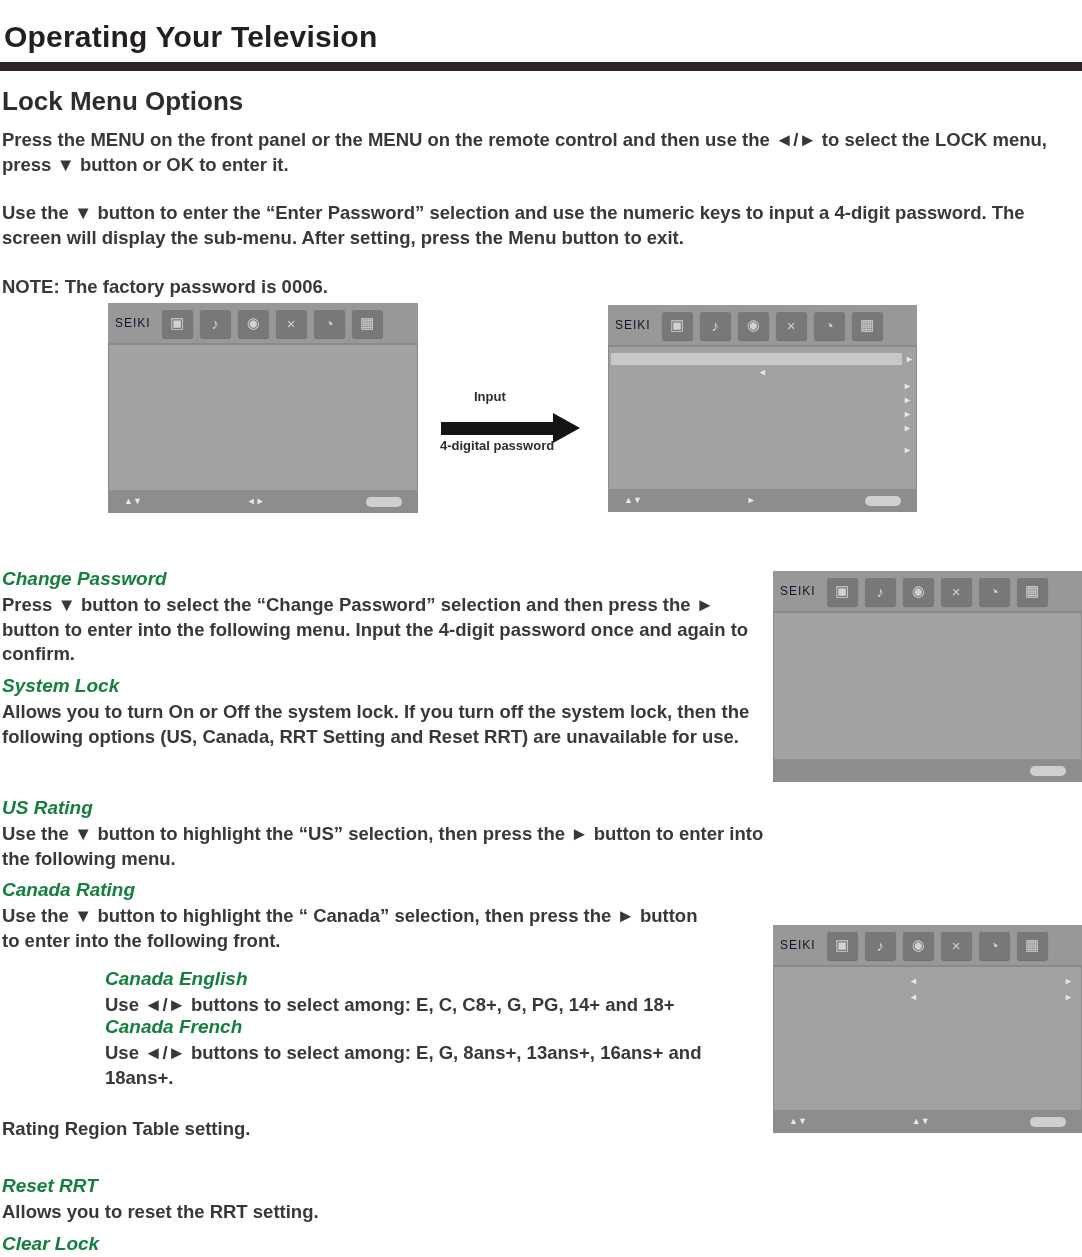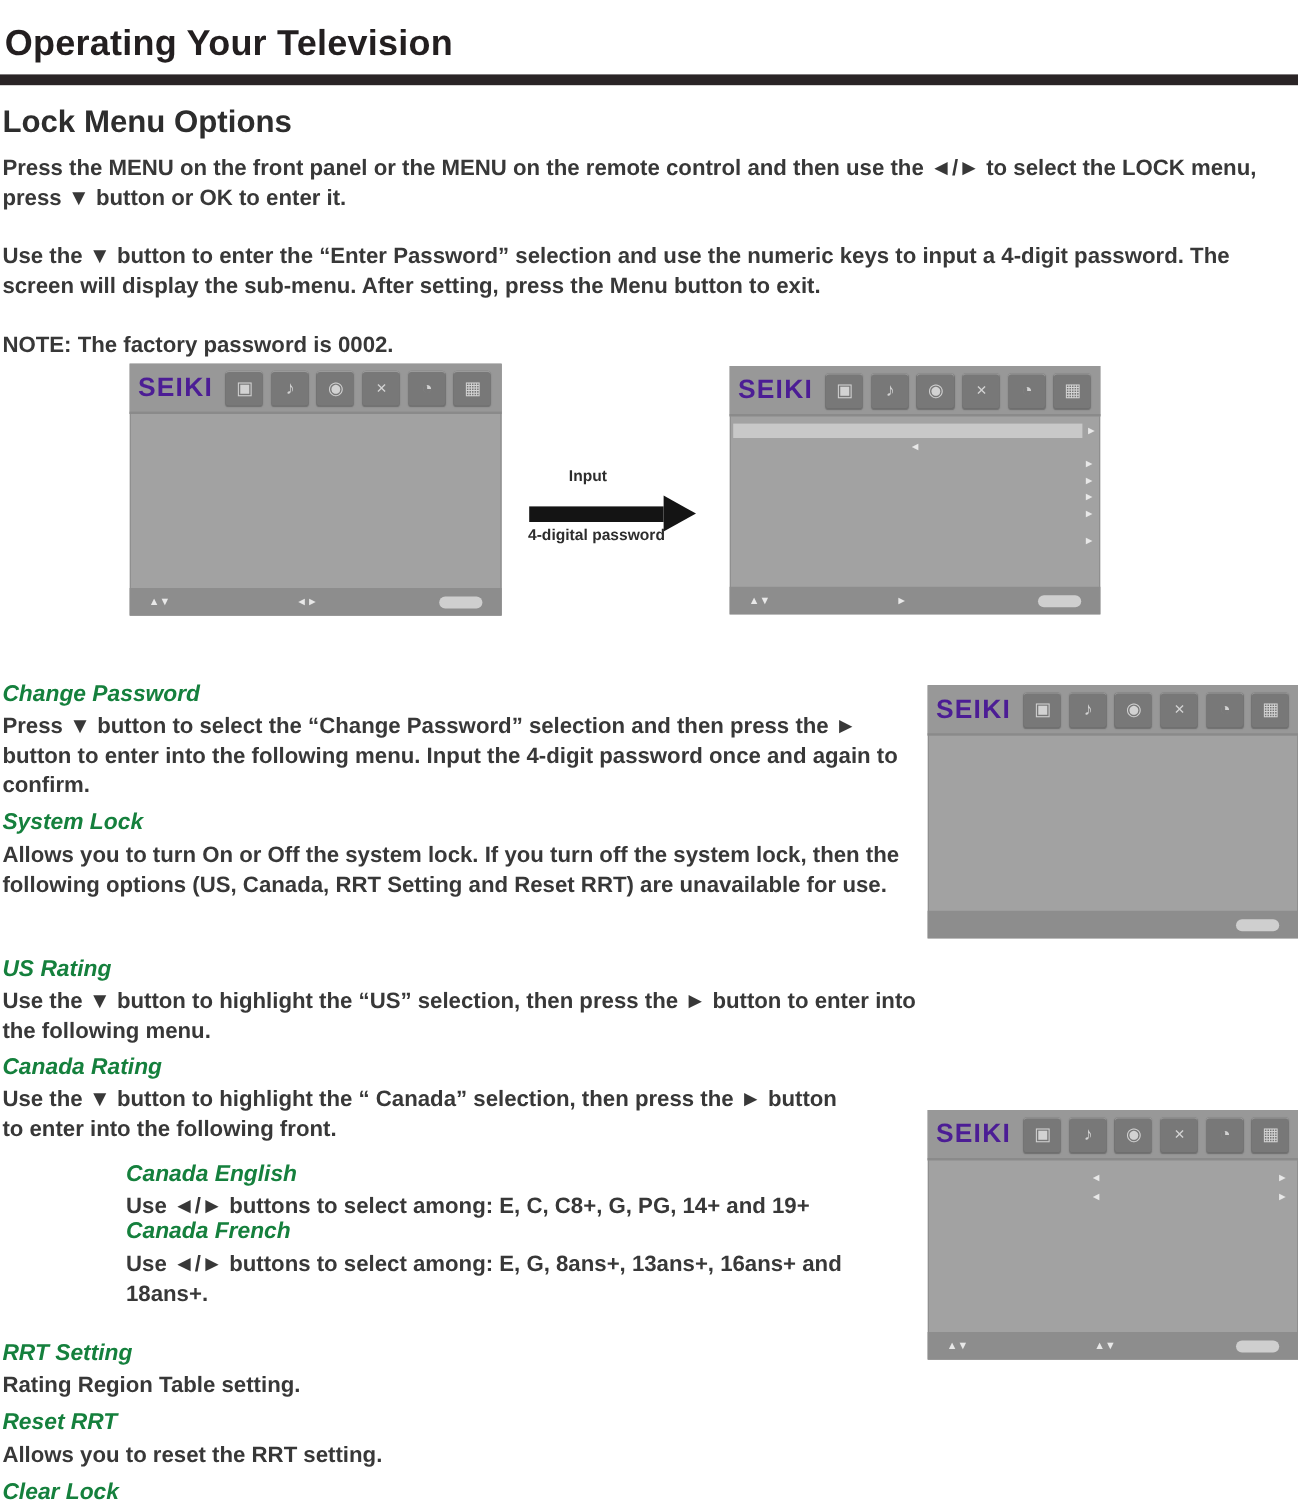--- a/index.html
+++ b/index.html
@@ -16,21 +16,21 @@
   #note{left:2px;top:255px;width:600px;}
 
   .sec{position:absolute;}
   .sec h3{margin:0 0 3px 0;font-size:19px;font-weight:700;font-style:italic;color:#15803d;}
   .sec p{margin:0;font-size:18.5px;font-weight:700;line-height:24.5px;color:#383838;}
 
   
   .tv{position:absolute;background:#a2a2a2;box-shadow:inset 0 0 0 1px #8b8b8b;}
   .tv-head{height:40px;background:#989898;display:flex;align-items:center;
            padding:0 7px;gap:7px;border-bottom:2px solid #8a8a8a;}
-  .tv-logo{font-size:22px;font-weight:700;color:#4c1d95;letter-spacing:1px;margin-right:4px;}
+  .tv-logo{font-size:12px;font-weight:400;color:#0f172a;letter-spacing:1px;margin-right:4px;}
   .tvicon{width:31px;height:29px;background:#787878;color:#d2d2d2;display:flex;
           align-items:center;justify-content:center;font-size:15px;border-radius:3px;
           box-shadow:inset 0 1px 0 #9a9a9a, 0 1px 1px #6e6e6e;}
   .tv-body{position:relative;}
   .tv-foot{position:absolute;bottom:0;left:0;right:0;height:23px;background:#8d8d8d;
            display:flex;align-items:center;padding:0 16px;color:#e2e2e2;font-size:10px;}
   .tv-foot .mid{margin-left:105px;}
   .pill{width:36px;height:10px;background:#cfcfcf;border-radius:6px;margin-left:auto;}
 
   .selrow{display:flex;align-items:center;gap:3px;padding:0 3px;margin-top:6px;}
@@ -57,21 +57,21 @@
 <body>
 
 <div class="page">
 
   <div class="title">Operating Your Television</div>
   <div class="rule"></div>
   <div class="h2">Lock Menu Options</div>
 
   <div class="para" id="p1">Press the MENU on the front panel or the MENU on the remote control and then use the ◄/► to select the LOCK menu, press ▼ button or OK to enter it.</div>
   <div class="para" id="p2">Use the ▼  button to enter the “Enter Password” selection and use the numeric keys to input a 4-digit password. The screen will display the sub-menu. After setting, press the Menu button to exit.</div>
-  <div class="para" id="note">NOTE: The factory password is 0002.</div>
+  <div class="para" id="note">NOTE: The factory password is 0006.</div>
 
   <div class="tv" style="left:108px;top:283px;width:310px;height:210px;">
     <div class="tv-head">
       <span class="tv-logo">SEIKI</span>
       <span class="tvicon">▣</span>
       <span class="tvicon">♪</span>
       <span class="tvicon">◉</span>
       <span class="tvicon">×</span>
       <span class="tvicon">◔</span>
       <span class="tvicon">▦</span>
@@ -147,30 +147,29 @@
     <p>Use the ▼ button to highlight the “US” selection, then press the ► button to enter into the following menu.</p>
   </div>
 
   <div class="sec" style="left:2px;top:859px;width:712px;">
     <h3>Canada Rating</h3>
     <p>Use the ▼ button to highlight the “ Canada” selection, then press the ► button to enter into the following front.</p>
   </div>
 
   <div class="sec" style="left:105px;top:948px;width:660px;">
     <h3>Canada English</h3>
-    <p>Use ◄/► buttons to select among: E, C, C8+, G, PG, 14+ and 19+</p>
+    <p>Use ◄/► buttons to select among: E, C, C8+, G, PG, 14+ and 18+</p>
   </div>
 
   <div class="sec" style="left:105px;top:996px;width:640px;">
     <h3>Canada French</h3>
     <p>Use ◄/► buttons to select among: E, G, 8ans+, 13ans+, 16ans+ and 18ans+.</p>
   </div>
 
   <div class="sec" style="left:2px;top:1097px;width:520px;">
-    <h3>RRT Setting</h3>
     <p>Rating Region Table setting.</p>
   </div>
 
   <div class="sec" style="left:2px;top:1155px;width:520px;">
     <h3>Reset RRT</h3>
     <p>Allows you to reset the RRT setting.</p>
   </div>
 
   <div class="sec" style="left:2px;top:1213px;width:520px;">
     <h3>Clear Lock</h3>

